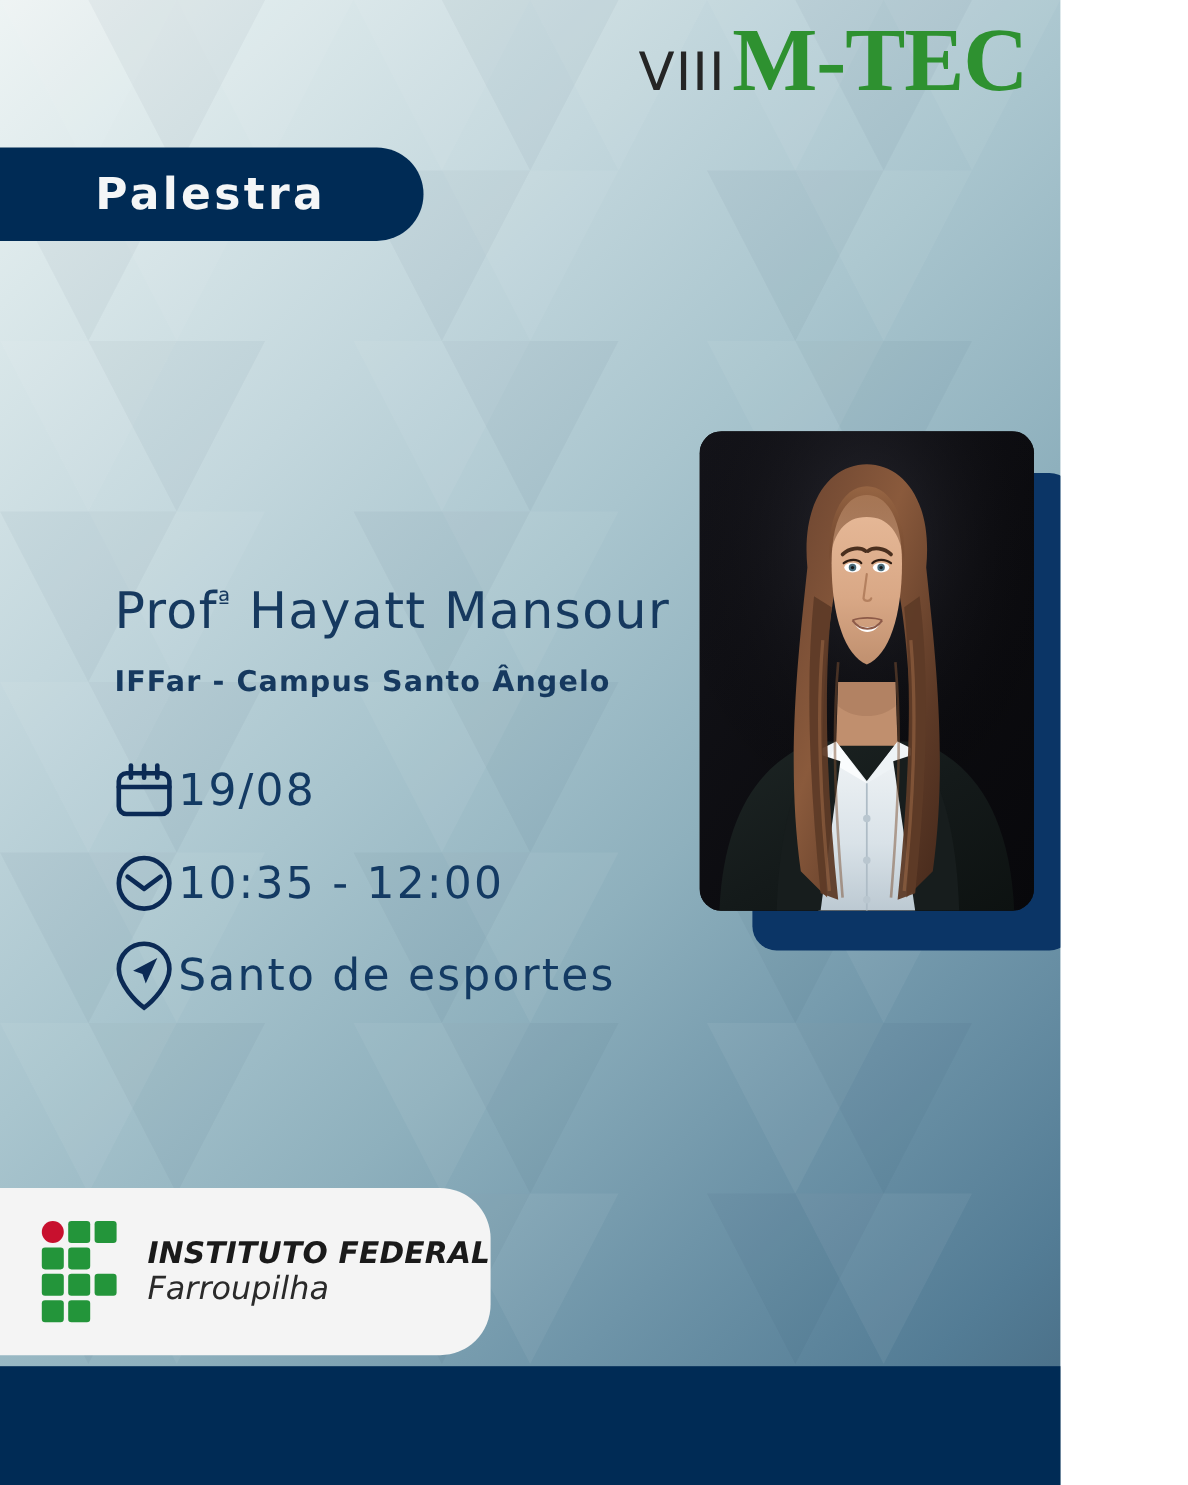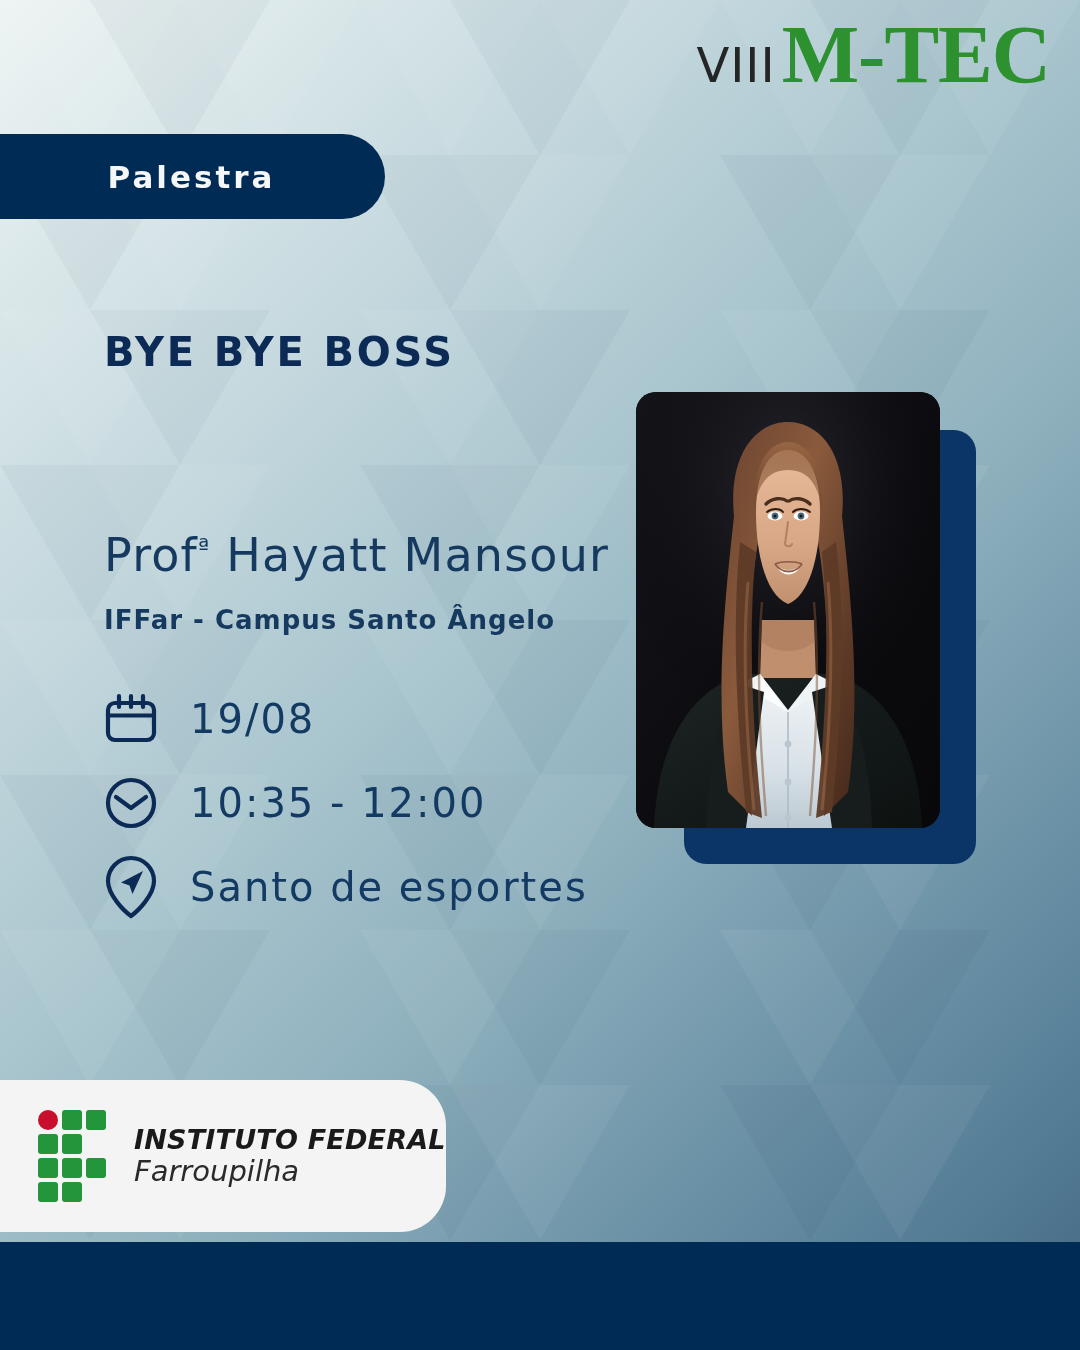--- a/index.html
+++ b/index.html
@@ -4,21 +4,21 @@
 <style>
   * { margin:0; padding:0; box-sizing:border-box; }
   html, body {
     width:1080px; height:1350px;
     font-family:"DejaVu Sans", sans-serif;
     overflow:hidden;
   }
 
   #poster {
     position:relative;
-    width:1080px; height:1350px;
+    width:964px; height:1350px;
     background:
       linear-gradient(135deg,
         #eef4f4 0%,
         #dbe8ea 12%,
         #c3d7dd 28%,
         #a9c5ce 44%,
         #8eb0bd 60%,
         #6e94a8 76%,
         #537c95 90%,
         #456880 100%);
@@ -55,21 +55,21 @@
     position:absolute;
     left:-60px; top:134px;
     width:445px; height:85px;
     background:#002B55;
     border-radius:0 45px 45px 0;
     display:flex; align-items:center; justify-content:center;
     padding-left:58px;
   }
   .badge-label {
     color:#F4F6F7;
-    font-size:31px; font-weight:700;
+    font-size:40px; font-weight:700;
     letter-spacing:3px;
   }
 
   
   .title-block {
     position:absolute;
     left:104px; top:325px;
     color:#0B2A55;
   }
   .title-line {
@@ -107,21 +107,20 @@
 
   
   .info {
     position:absolute;
     left:100px; top:688px;
     display:flex; flex-direction:column;
     gap:22px;
   }
   .info-row {
     display:flex; align-items:center;
-    gap:28px;
   }
   .info-icon {
     width:62px; height:62px;
     flex:0 0 62px;
     display:flex; align-items:center; justify-content:center;
   }
   .info-icon svg { display:block; }
   .info-text {
     font-size:40px; font-weight:400;
     letter-spacing:2px;
@@ -260,21 +259,20 @@
   <div class="logo">
     <span class="logo-viii">VIII</span>
     <span class="logo-mtec">M-TEC</span>
   </div>
 
   <div class="badge">
     <span class="badge-label">Palestra</span>
   </div>
 
   <div class="title-block">
-    <div class="title-line">BYE BYE BOSS</div>
   </div>
 
   <div class="speaker-block">
     <div class="speaker-name">
       <span>Prof</span><sup>ª</sup><span> Hayatt Mansour</span>
     </div>
     <div class="speaker-affil">IFFar - Campus Santo Ângelo</div>
   </div>
 
   <div class="info">

